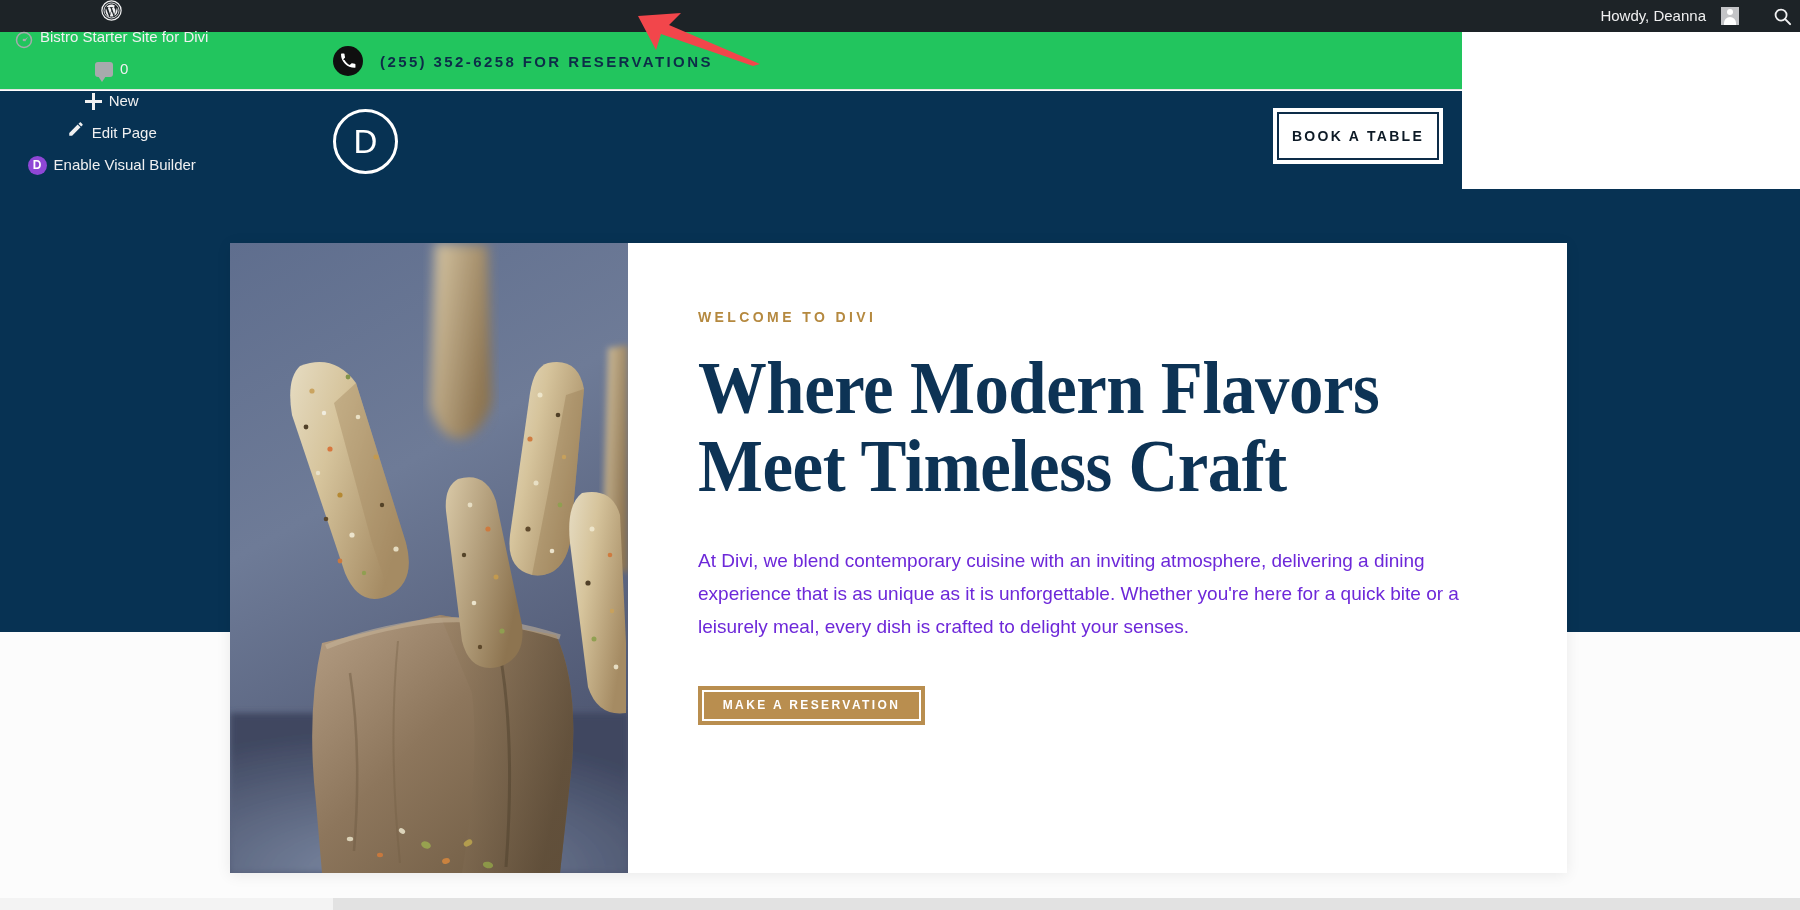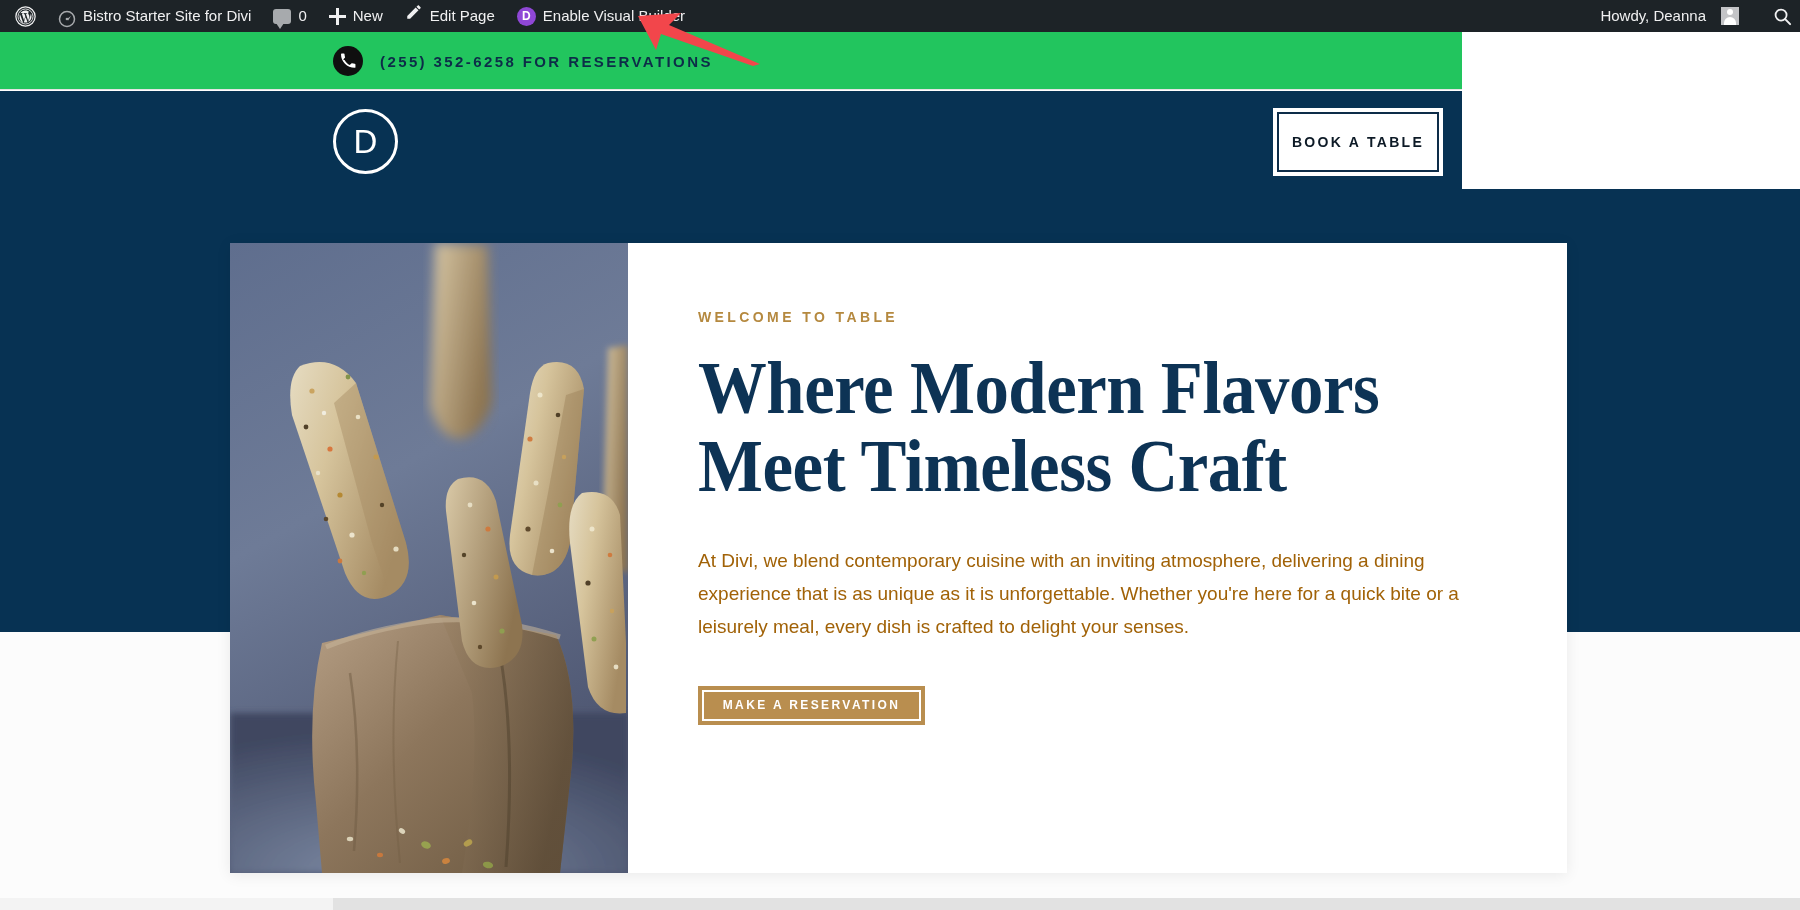--- a/index.html
+++ b/index.html
@@ -26,21 +26,21 @@
     top: 0; left: 0;
     width: 1800px;
     height: 32px;
     background: #1d2327;
     display: flex;
     align-items: center;
     z-index: 60;
     font-size: 15px;
     color: #f0f0f1;
   }
-  .ab-left { display: flex; align-items: center; height: 32px; padding-left: 4px; }
+  .ab-left { display: flex; align-items: center; height: 32px; padding-left: 4px; flex-direction: column; }
   .ab-right { margin-left: auto; display: flex; align-items: center; height: 32px; padding-right: 2px; gap: 16px; }
 
   .ab-item {
     display: flex;
     align-items: center;
     gap: 7px;
     height: 32px;
     padding: 0 11px;
     color: #f0f0f1;
     white-space: nowrap;
@@ -218,21 +218,21 @@
   #nav-search-icon {
     margin-left: 9px;
     display: flex; align-items: center;
     cursor: pointer;
   }
   #book-table-btn {
     position: absolute;
     left: 1273px;
     top: 108px;
     width: 170px;
-    height: 68px;
+    height: 56px;
     background: #ffffff;
     border: 2px solid #ffffff;
     outline: 2px solid #0d2c48;
     outline-offset: -6px;
     display: flex;
     align-items: center;
     justify-content: center;
     font-size: 14px;
     letter-spacing: 2.3px;
     font-weight: 700;
@@ -323,21 +323,21 @@
     letter-spacing: -0.5px;
     transform: scaleX(0.93);
     transform-origin: left top;
     margin-bottom: 38px;
     white-space: pre-line;
   }
 
   #hero-paragraph {
     font-size: 19px;
     line-height: 1.75;
-    color: #a16207;
+    color: #6d28d9;
     max-width: 770px;
     margin-bottom: 42px;
   }
 
   #reservation-btn {
     display: inline-flex;
     align-items: center;
     justify-content: center;
     width: 227px;
     height: 39px;
@@ -524,21 +524,21 @@
           <ellipse cx="150" cy="612" rx="3" ry="2.2" fill="#cf7a3b"></ellipse>
           <ellipse cx="258" cy="622" rx="5.2" ry="3.2" fill="#8f9d48" transform="rotate(12 258 622)"></ellipse>
           <ellipse cx="120" cy="596" rx="3.2" ry="2.2" fill="#e3dcc2"></ellipse>
         </g>
 
         <rect x="0" y="0" width="398" height="630" fill="url(#bgSky)" opacity="0"></rect>
       </svg>
     </div>
 
     <div id="hero-content">
-      <div id="eyebrow">WELCOME TO TABLE</div>
+      <div id="eyebrow">WELCOME TO DIVI</div>
       <h1 id="hero-title">Where Modern Flavors
 Meet Timeless Craft</h1>
       <p id="hero-paragraph">At Divi, we blend contemporary cuisine with an inviting atmosphere, delivering a dining experience that is as unique as it is unforgettable. Whether you're here for a quick bite or a leisurely meal, every dish is crafted to delight your senses.</p>
       <a id="reservation-btn">
         <span>MAKE A RESERVATION</span>
       </a>
     </div>
   </div>
 
   <div id="right-white-panel"></div>

